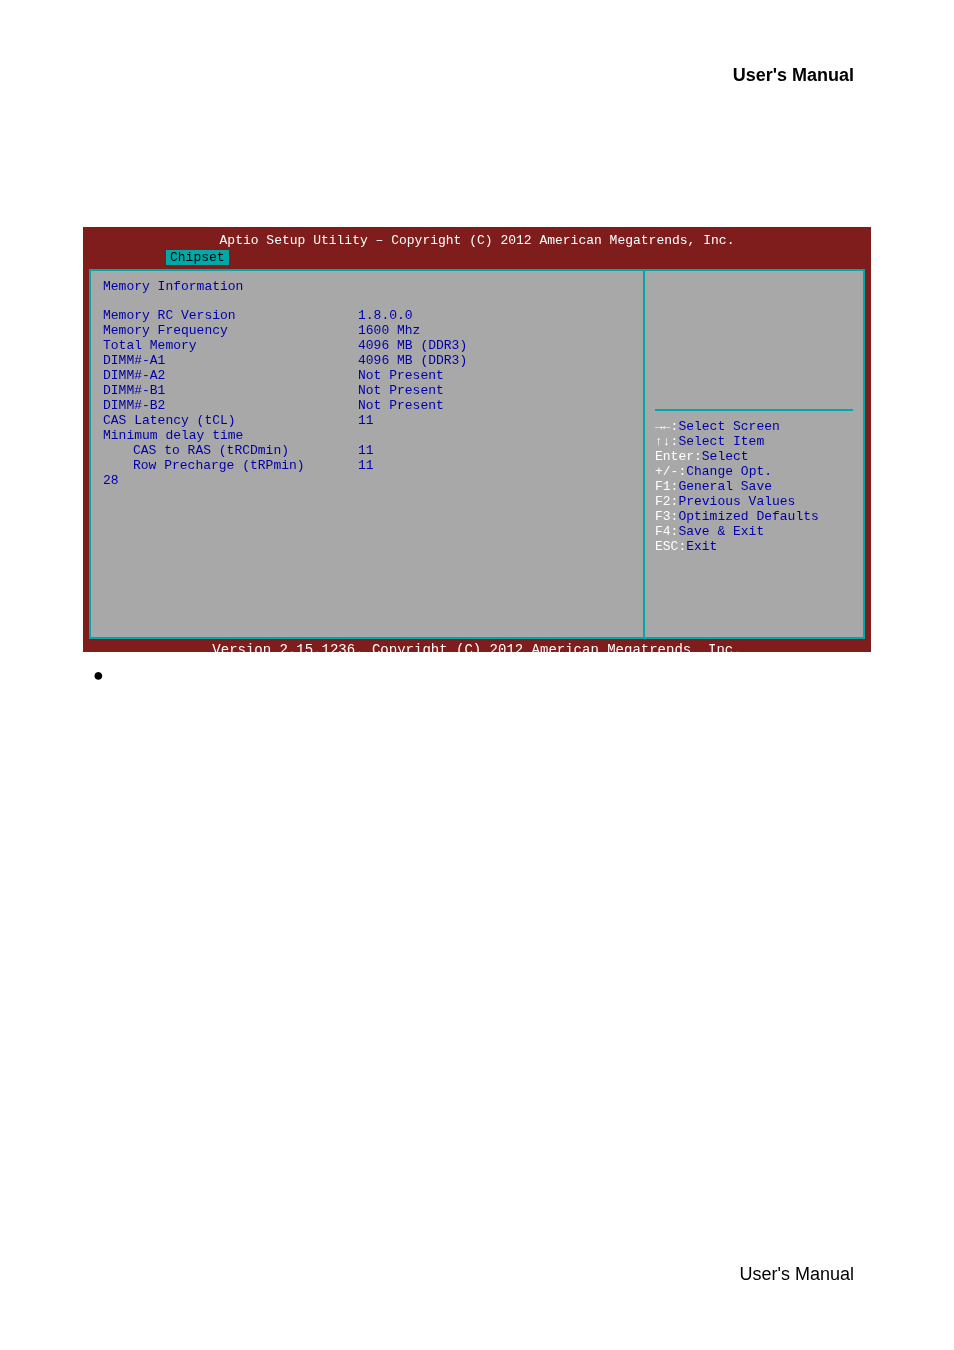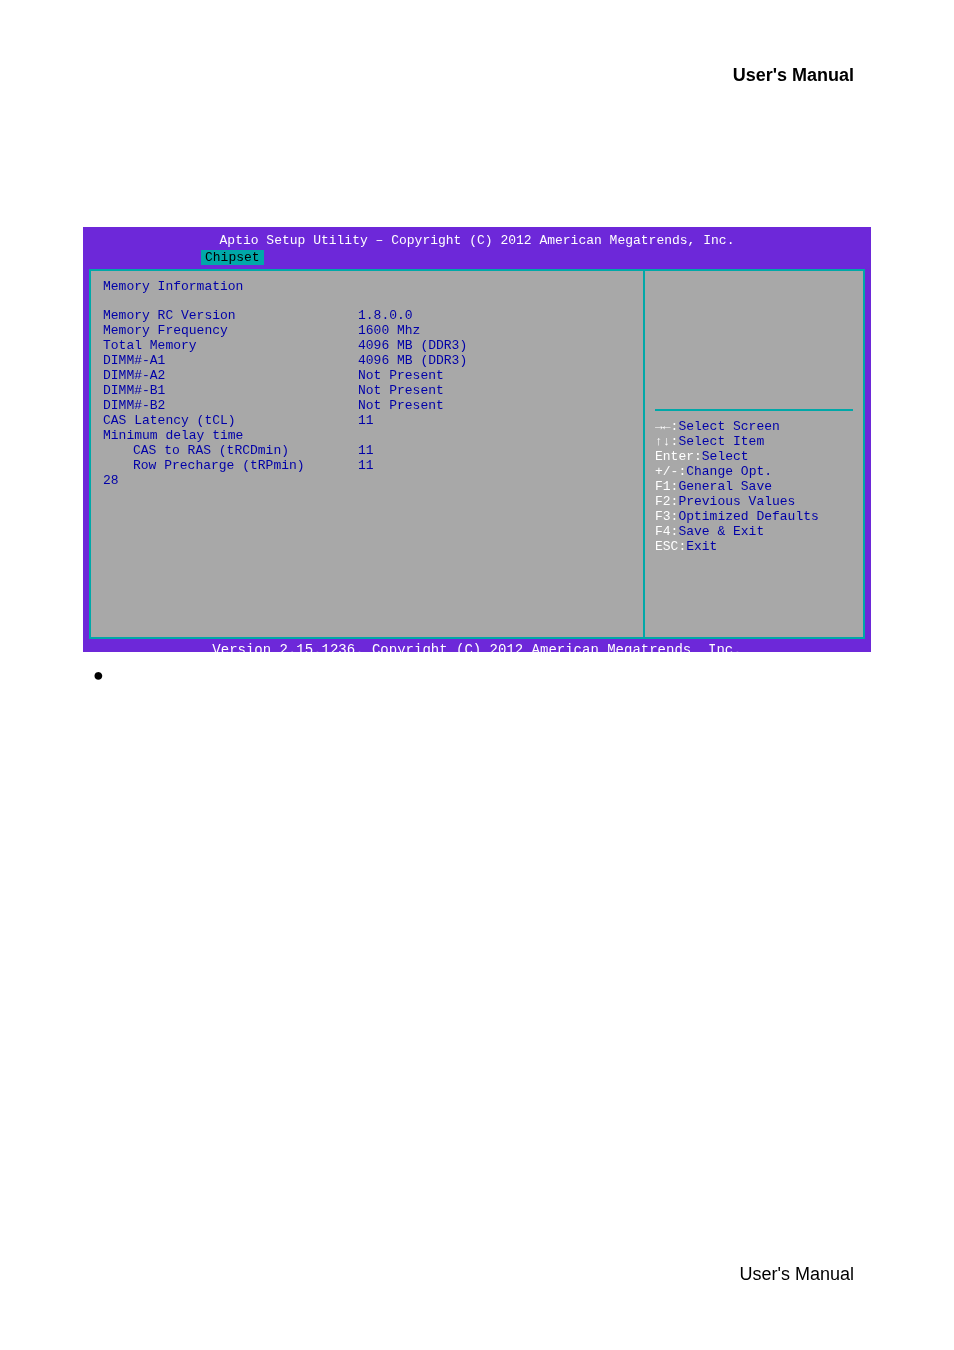--- a/index.html
+++ b/index.html
@@ -20,33 +20,33 @@
       right: 100px;
       font-weight: bold;
       font-size: 18px;
     }
     .bios-container {
       position: absolute;
       top: 227px;
       left: 83px;
       width: 788px;
       height: 425px;
-      background: #6d28d9;
+      background: #7f1d1d;
       font-family: 'Courier New', monospace;
       font-size: 13px;
       line-height: 15px;
     }
     .bios-title {
       color: #fff;
       text-align: center;
       padding: 6px 0 2px 0;
       font-size: 13px;
     }
     .tab-row {
-      padding-left: 118px;
+      padding-left: 83px;
       padding-bottom: 4px;
       font-family: Liberation Mono, monospace;
     }
     .tab-active {
       background: #00a8a8;
       color: #000;
       padding: 0 4px;
       display: inline-block;
     }
     .bios-body {

